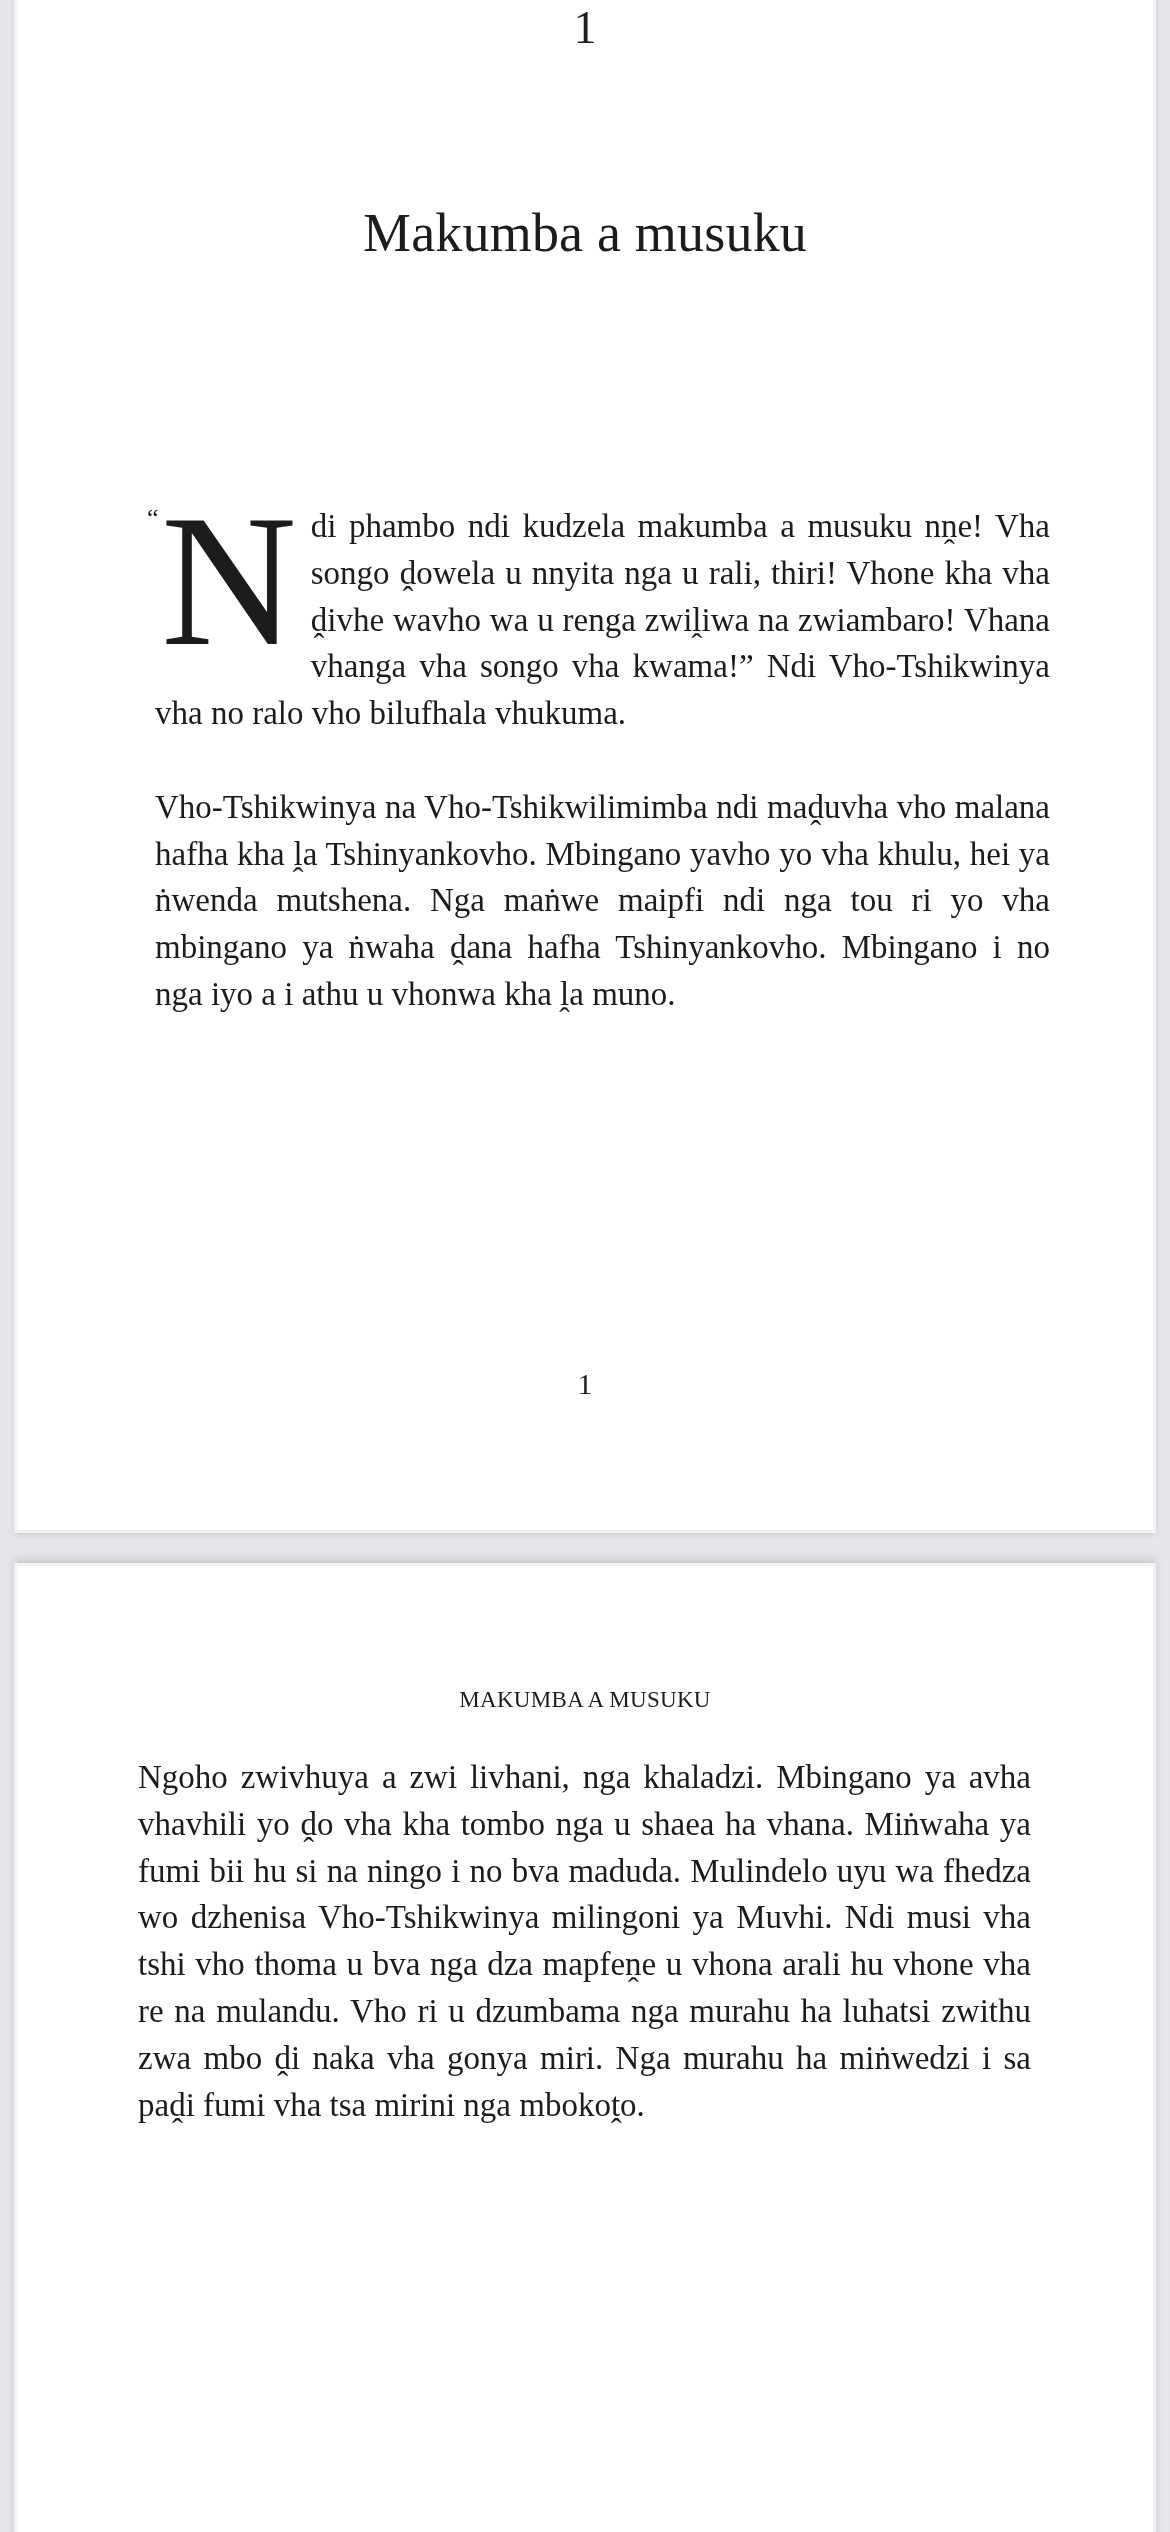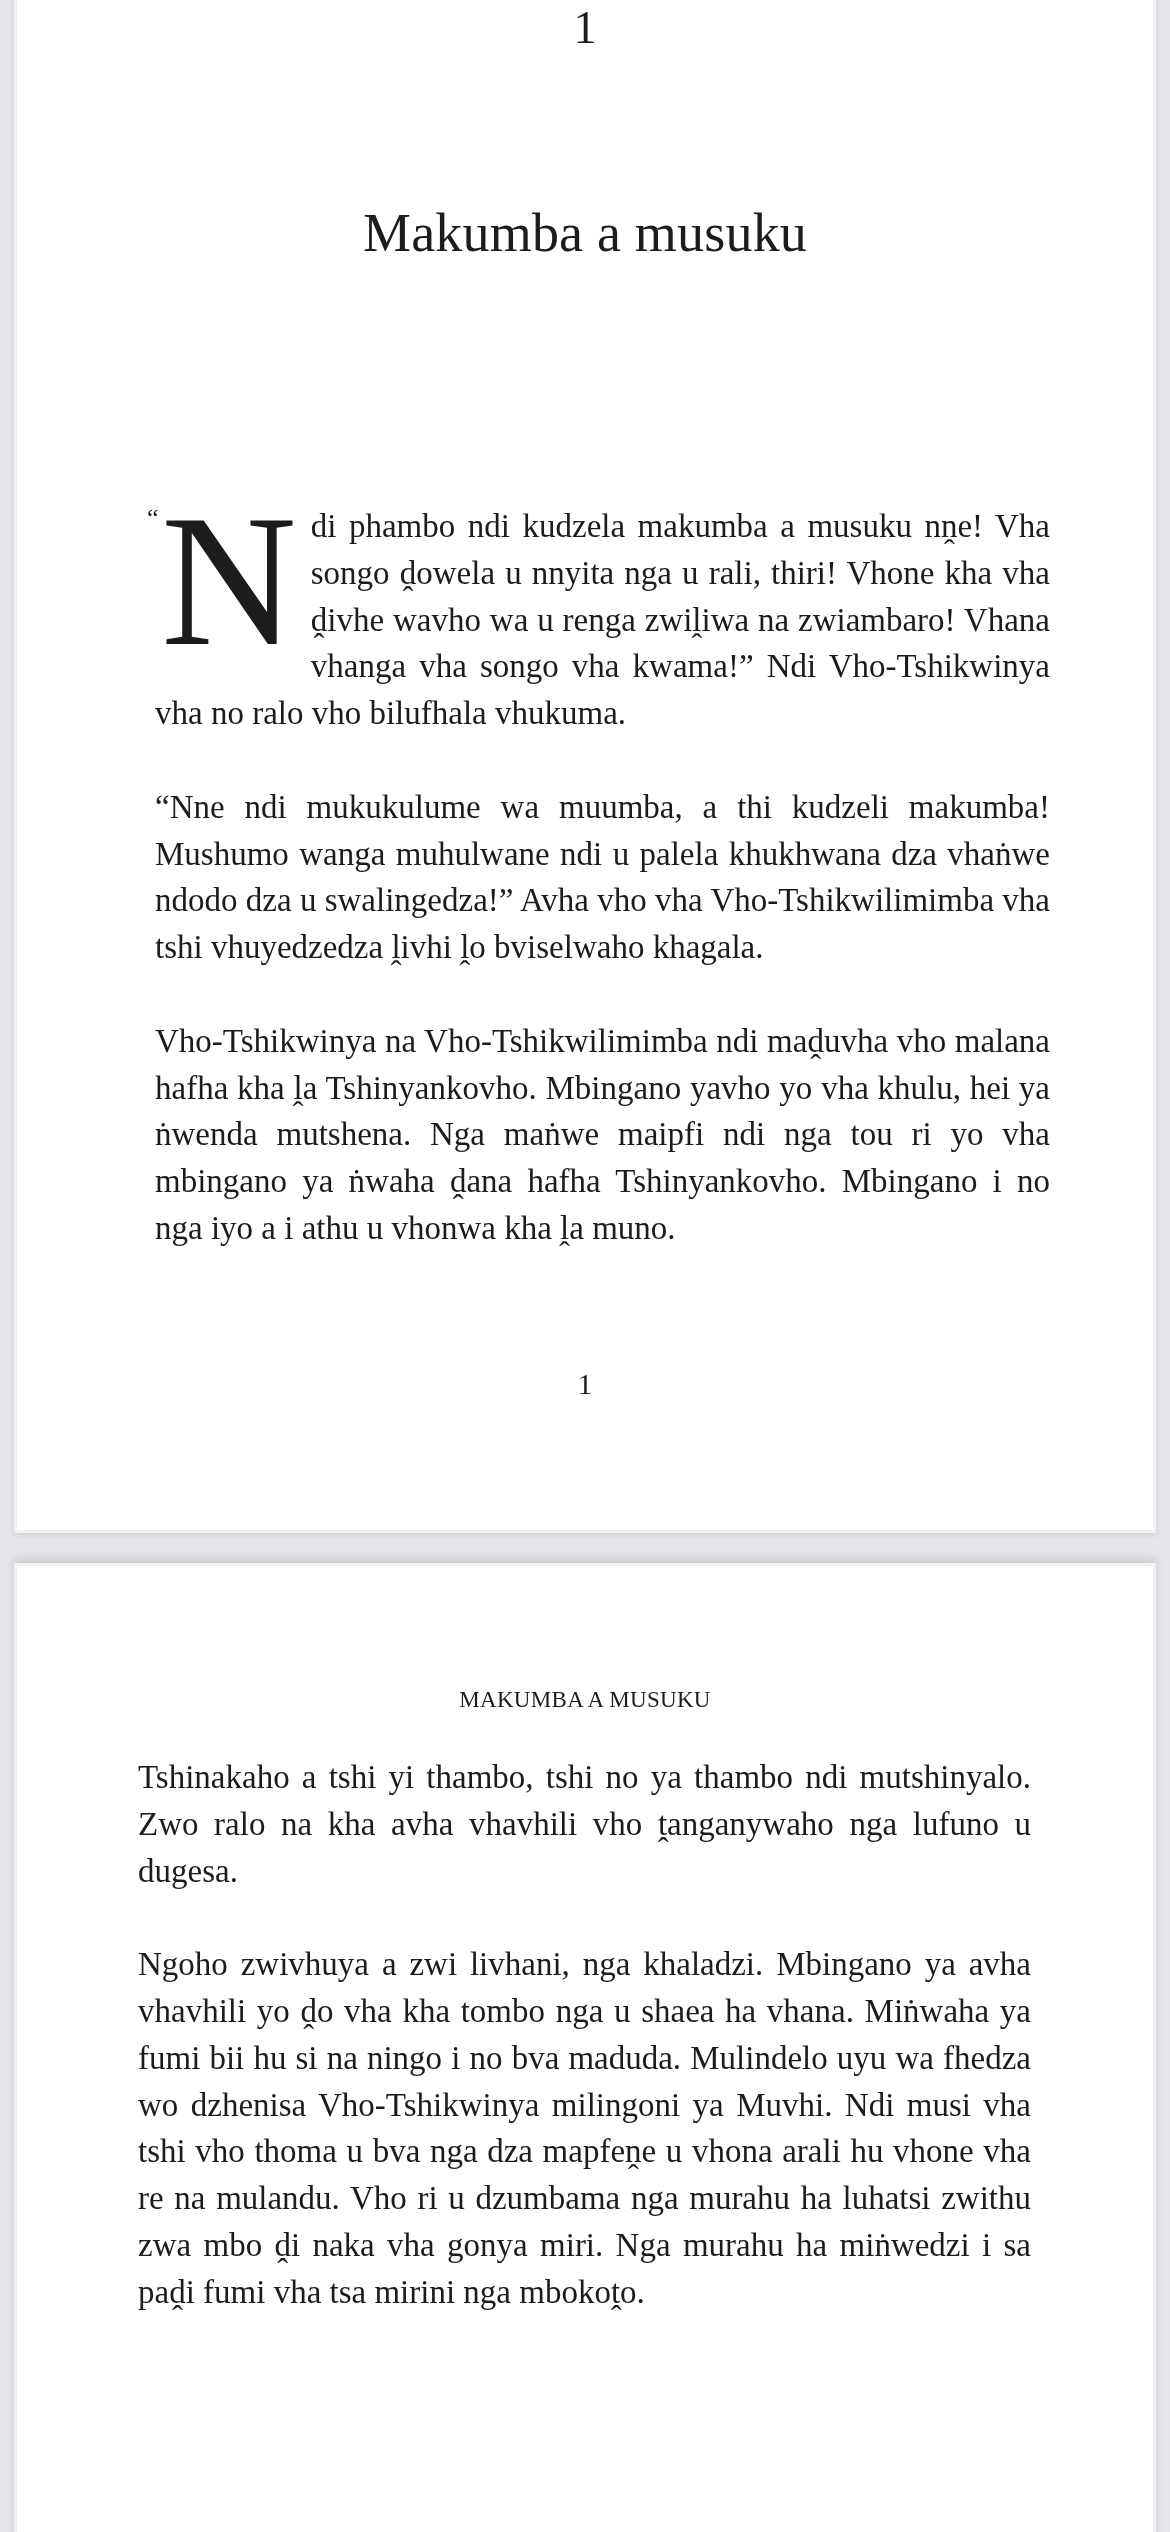--- a/index.html
+++ b/index.html
@@ -113,26 +113,24 @@
 <div class="page" id="page1">
   <div class="chapter-number">1</div>
   <h1 class="chapter-title" style="margin:0;font-weight:normal;">Makumba a musuku</h1>
 
   <div class="body-text" id="p1-text">
     <p class="first-para">
       <span class="dropcap-quote">“</span>
       <span class="dropcap">N</span>
       <span>di phambo ndi kudzela makumba a musuku nṋe! Vha songo ḓowela u nnyita nga u rali, thiri! Vhone kha vha ḓivhe wavho wa u renga zwiḽiwa na zwiambaro! Vhana vhanga vha songo vha kwama!” Ndi Vho-Tshikwinya vha no ralo vho bilufhala vhukuma.</span>
     </p>
-    <p>“Nne ndi mukukulume wa muumba, a thi kudzeli makumba! Mushumo wanga muhulwane ndi u palela khukhwana dza vhaṅwe ndodo dza u swalingedza!”  Avha vho vha Vho-Tshikwilimimba vha tshi vhuyedzedza ḽivhi ḽo bviselwaho khagala.</p>
     <p>Vho-Tshikwinya na Vho-Tshikwilimimba ndi maḓuvha vho malana hafha kha ḽa Tshinyankovho. Mbingano yavho yo vha khulu, hei ya ṅwenda mutshena.  Nga maṅwe maipfi ndi nga tou ri yo vha mbingano ya ṅwaha ḓana hafha Tshinyankovho. Mbingano i no nga iyo a i athu u vhonwa kha ḽa muno.</p>
   </div>
 
   <div class="page-footer-number">1</div>
 </div>
 
 <div class="page" id="page2">
   <div class="running-head">MAKUMBA A MUSUKU</div>
   <div class="body-text" id="p2-text">
-    <p>Tshinakaho a tshi yi thambo, tshi no ya thambo ndi mutshinyalo. Zwo ralo na kha avha vhavhili vho ṱanganywaho nga lufuno u dugesa.</p>
     <p>Ngoho zwivhuya a zwi livhani, nga khaladzi.  Mbingano ya avha vhavhili yo ḓo vha kha tombo nga u shaea ha vhana.  Miṅwaha ya fumi bii hu si na ningo i no bva maduda.  Mulindelo uyu wa fhedza wo dzhenisa Vho-Tshikwinya milingoni ya Muvhi. Ndi musi vha tshi vho thoma u bva nga dza mapfeṋe u vhona arali hu vhone vha re na mulandu.  Vho ri u dzumbama nga murahu ha luhatsi zwithu zwa mbo ḓi naka vha gonya miri. Nga murahu ha miṅwedzi i sa paḓi fumi vha tsa mirini nga mbokoṱo.</p>
   </div>
 </div>
 
 </body></html>

